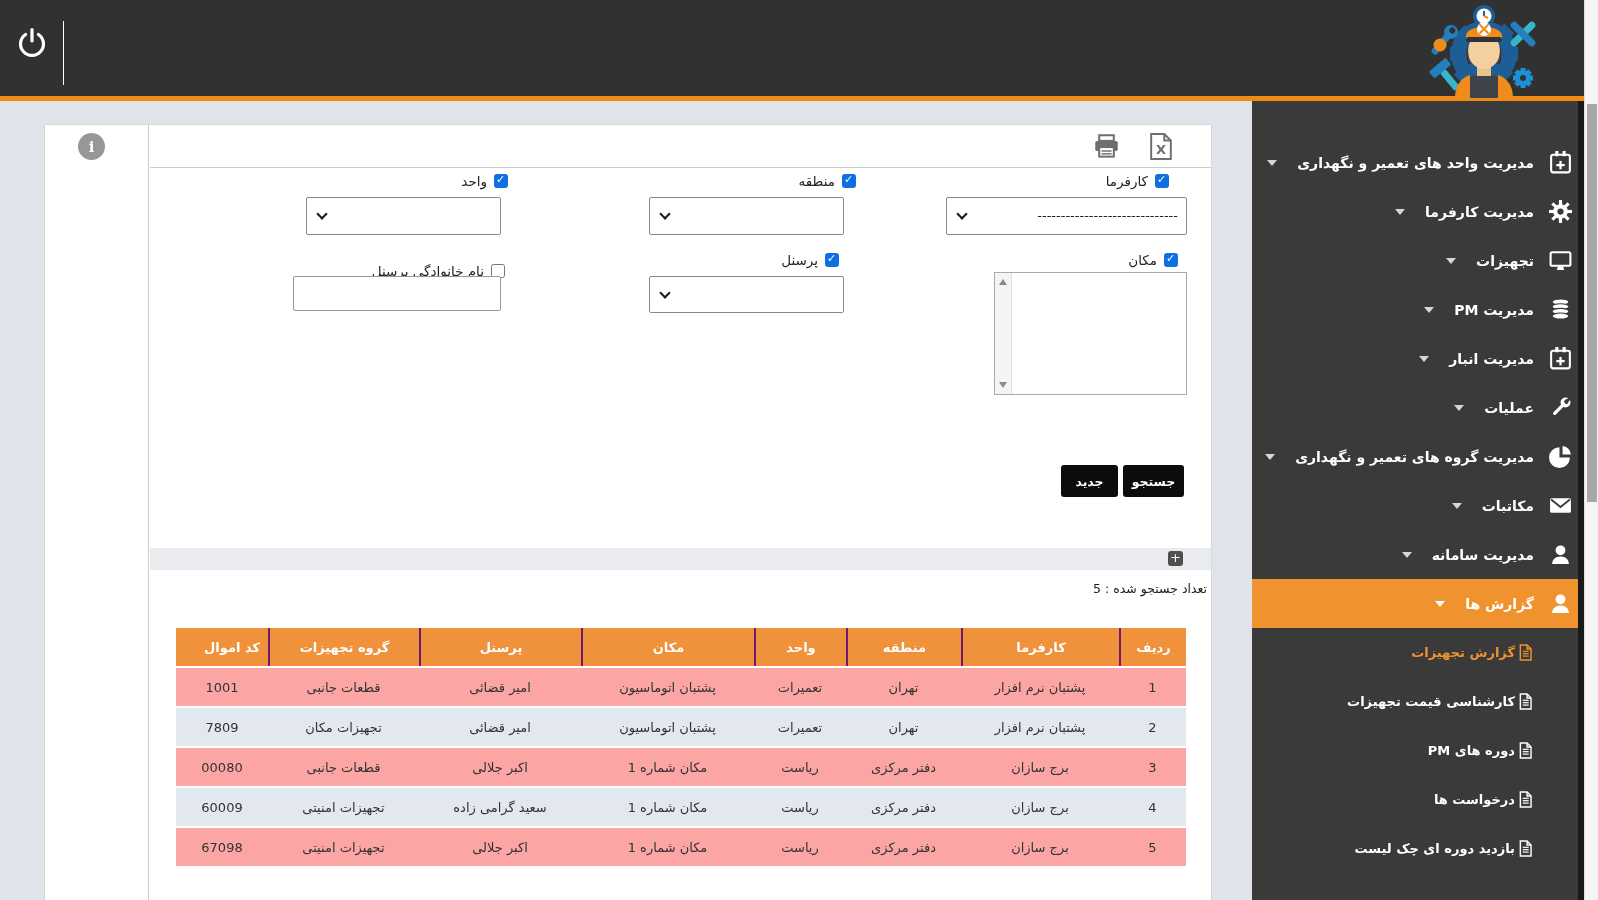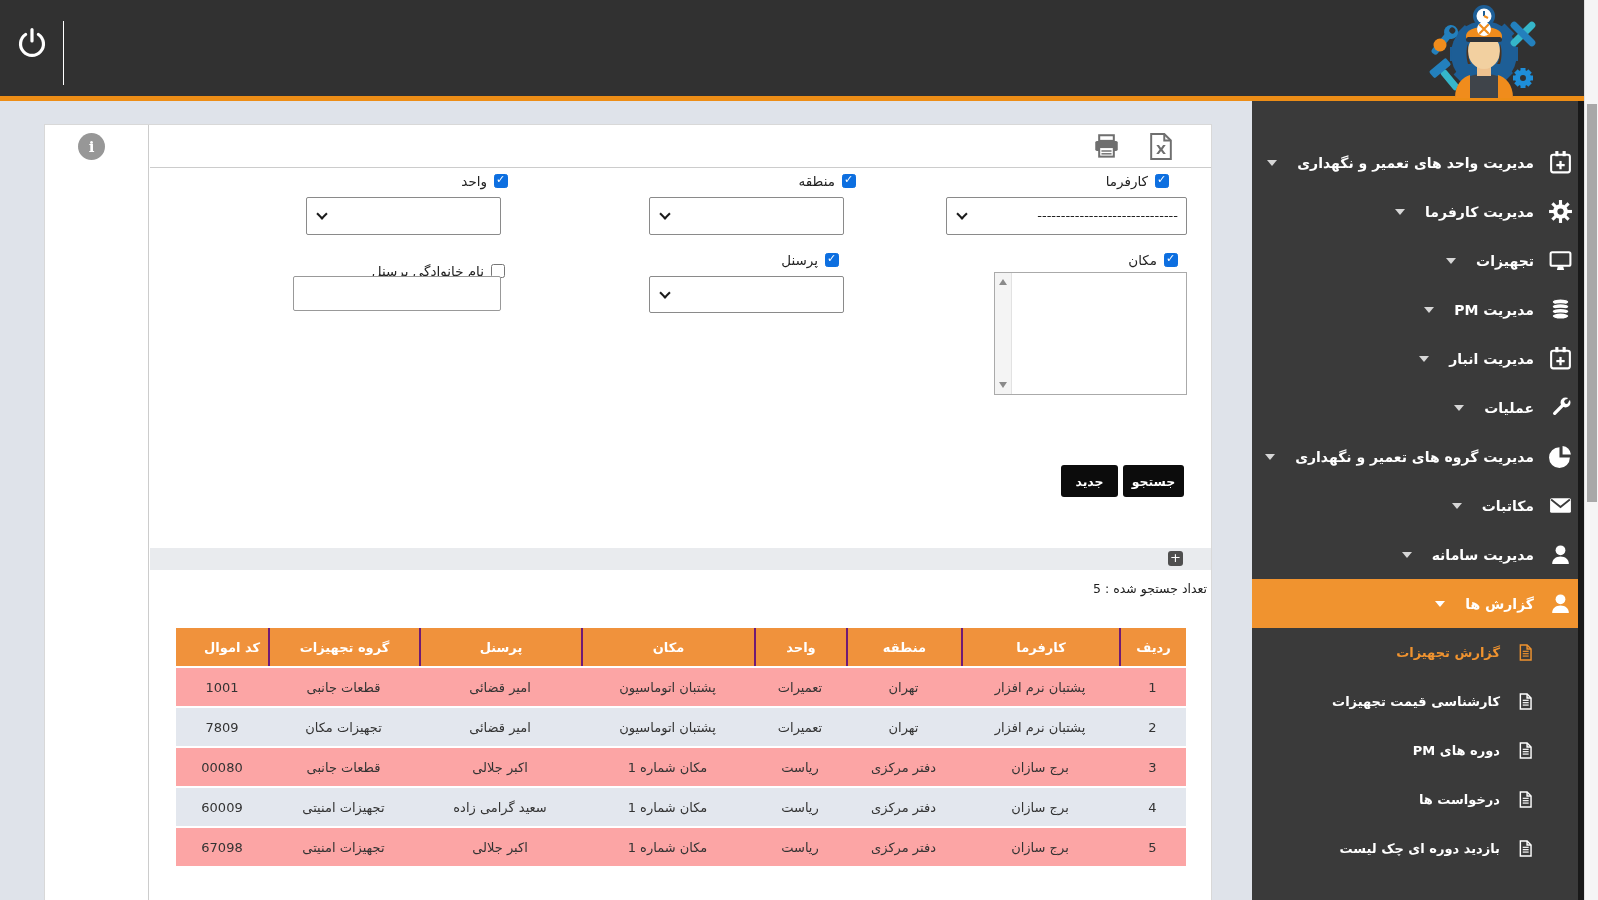--- a/index.html
+++ b/index.html
@@ -17,21 +17,21 @@
   .sidebar { position:absolute; left:1252px; top:101px; width:336px; bottom:0;
              background:#3A3A3A; padding-top:37px; }
   .si { direction:rtl; display:flex; align-items:center; height:49px;
         padding-right:15px; column-gap:14px; color:#fff; font-size:14px; font-weight:bold; cursor:pointer; }
   .si .mi { width:25px; height:25px; flex:none; }
   .si.active { background:#F0932F; }
   .caret { width:0; height:0; border-left:5px solid transparent; border-right:5px solid transparent;
            border-top:6px solid #d6d6d6; margin-right:6px; }
   .si.active .caret { border-top-color:#ffffff; }
   .ssi { direction:rtl; display:flex; align-items:center; height:49px;
-         padding-right:53px; column-gap:16px; color:#fff; font-size:13px; font-weight:bold; cursor:pointer; }
+         padding-right:53px; column-gap:1px; color:#fff; font-size:13px; font-weight:bold; cursor:pointer; }
   .ssi .mi { width:19px; height:19px; flex:none; color:#fff; }
   .ssi.active { color:#F0932F; }
   .ssi.active .mi { color:#F0932F; }
 
   .edge-strip { position:absolute; left:1578px; top:101px; width:6px; bottom:0; background:#191919; }
   .scrollbar { position:absolute; left:1584px; top:0; width:14px; height:100%; background:#f5f5f5;
                border-left:1px solid #e0e0e0; }
   .scroll-thumb { position:absolute; left:1.5px; top:104px; width:10px; height:398px; background:#a8a8a8; }
 
   

